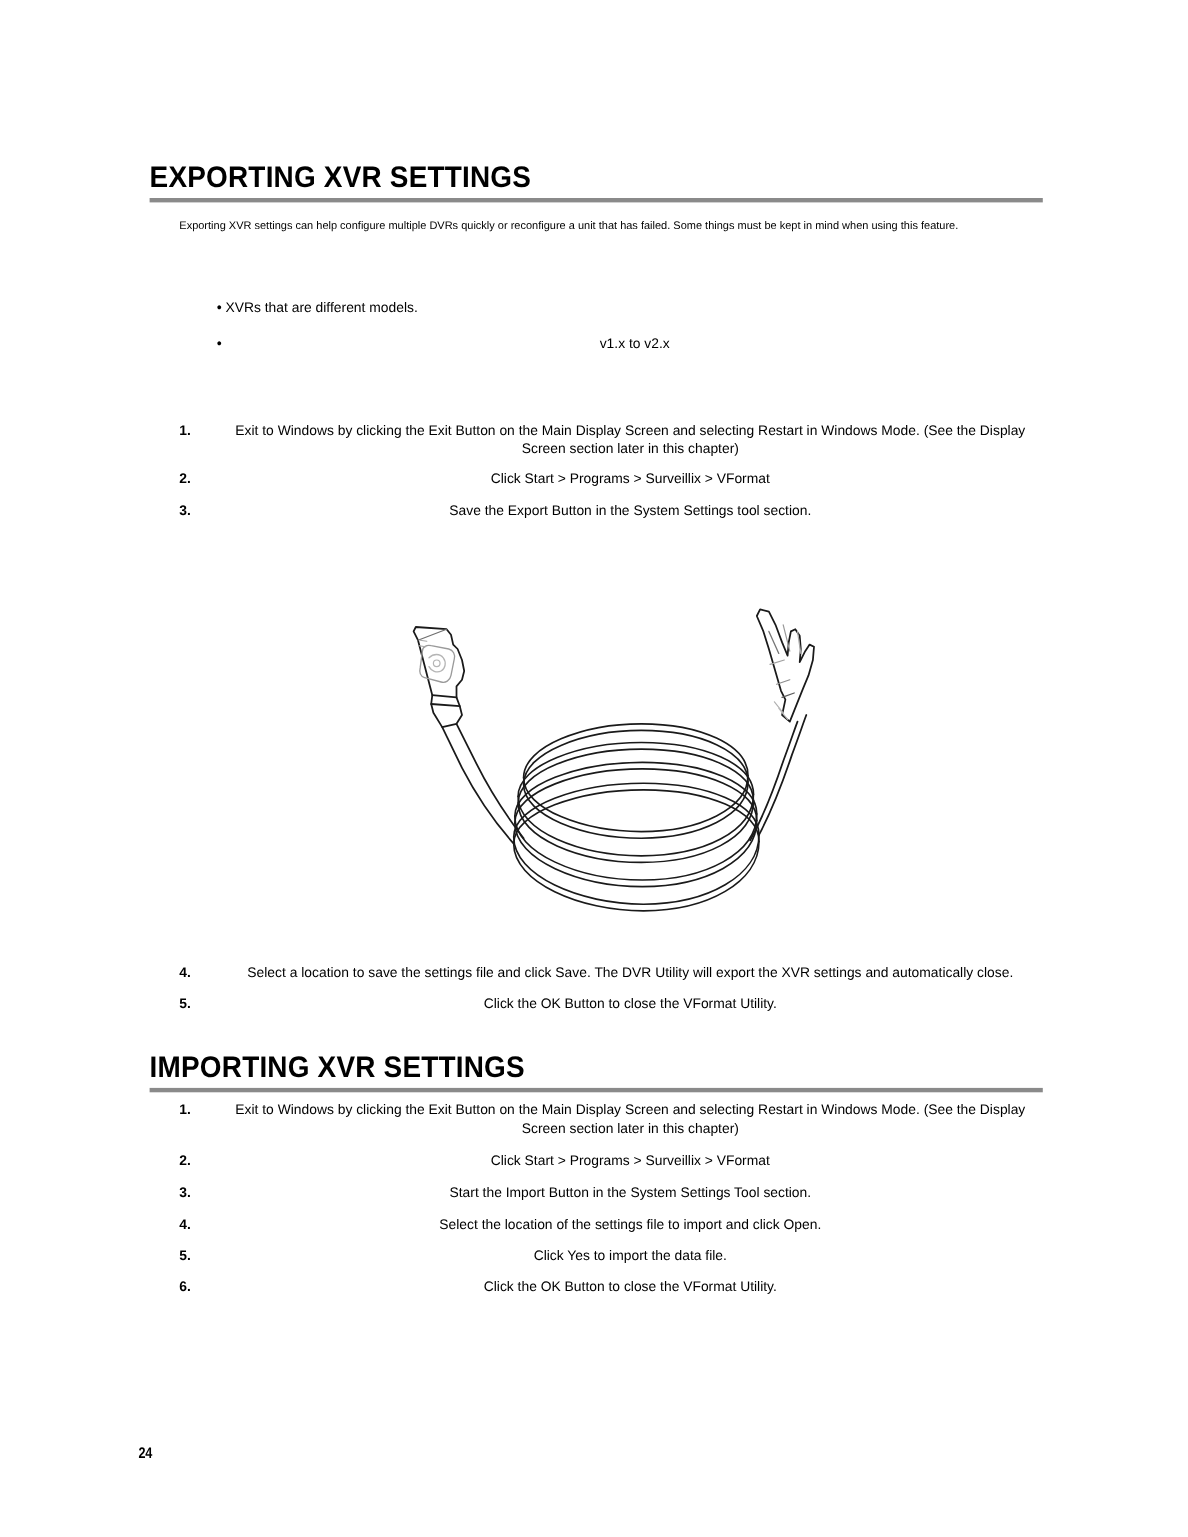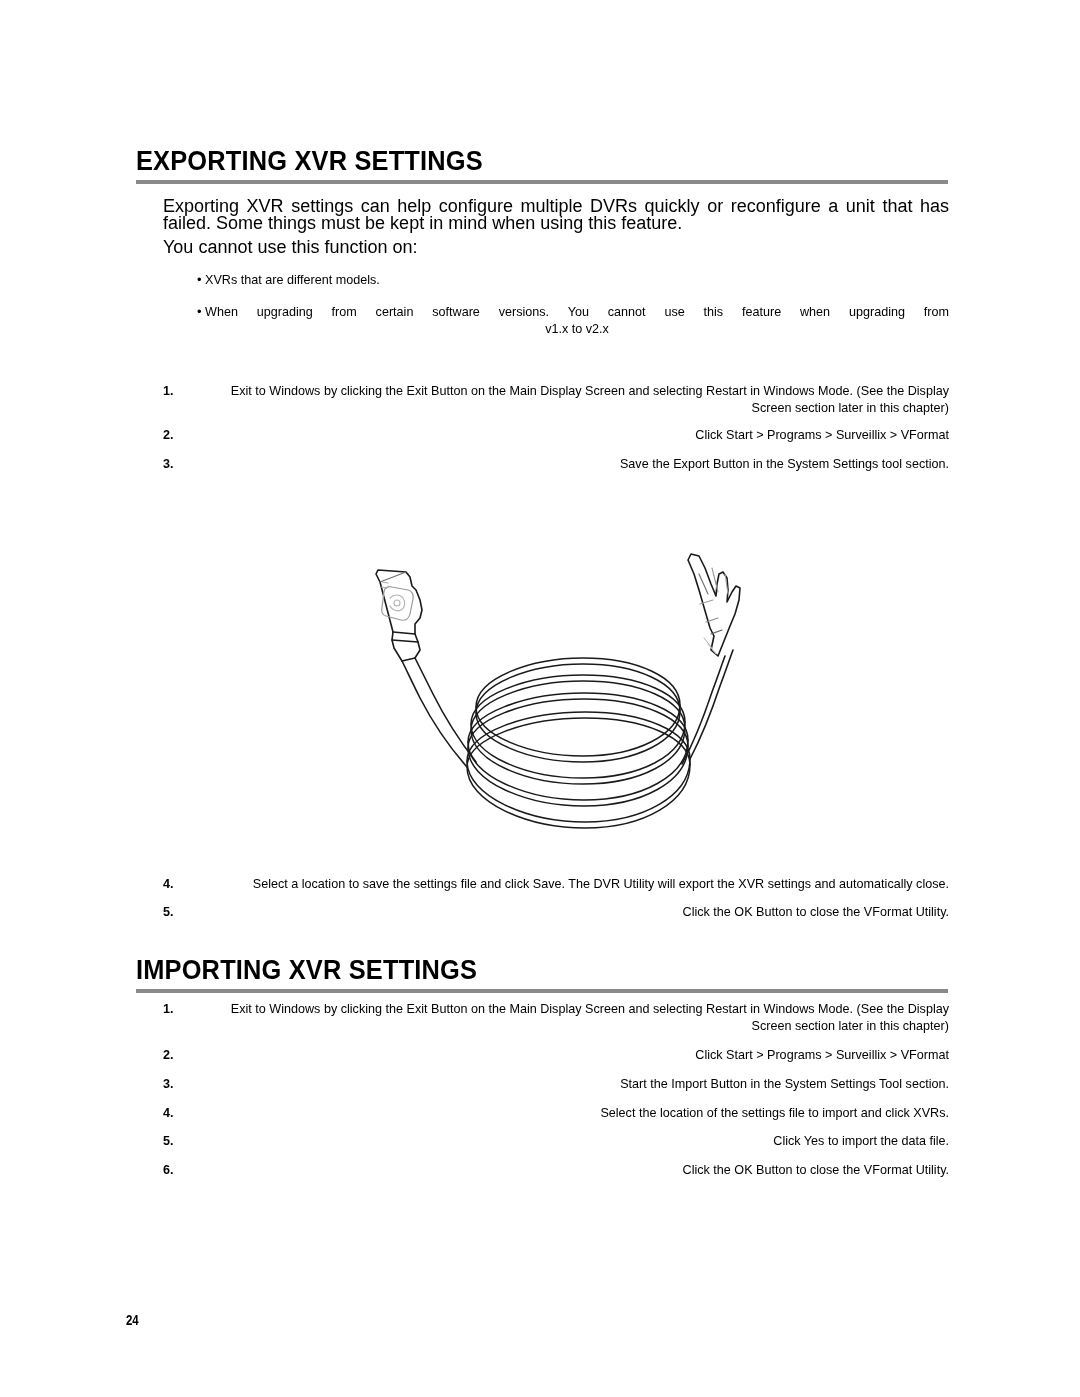--- a/index.html
+++ b/index.html
@@ -41,21 +41,21 @@
     width: 812px;
     height: 4px;
     background: #8a8a8a;
   }
 
   
   .body-text {
     position: absolute;
     left: 163px;
     width: 786px;
-    font-size: 18px;
+    font-size: 10px;
     line-height: 16.5px;
     color: #000000;
     text-align: justify;
   }
   .body-text.nojust { text-align: left; }
 
   
   .bullet-row {
     position: absolute;
     left: 163px;
@@ -93,21 +93,21 @@
     top: 0;
     width: 26px;
     font-weight: bold;
     font-size: 12.6px;
     line-height: 16.5px;
     text-align: left;
   }
   .num-body {
     margin-left: 34px;
     display: block;
-    text-align: right;
+    text-align: center;
   }
 
   
   .figure {
     position: absolute;
     left: 340px;
     top: 530px;
     width: 420px;
     height: 340px;
   }
@@ -128,31 +128,29 @@
 </head>
 <body>
 
 <div class="page">
 
   <div class="section-heading" style="top:148px;">EXPORTING XVR SETTINGS</div>
   <div class="heading-rule" style="top:180px;"></div>
 
   <div class="body-text" style="top:198px;">Exporting XVR settings can help configure multiple DVRs quickly or reconfigure a unit that has failed. Some things must be kept in mind when using this feature.</div>
 
-  <div class="body-text nojust" style="top:239px;">You cannot use this function on:</div>
 
   <div class="bullet-row" style="top:272px;">
     <span class="bullet-mark">•</span>
     <span class="bullet-body">XVRs that are different models.</span>
   </div>
 
   <div class="bullet-row" style="top:304px;">
     <span class="bullet-mark">•</span>
     <span class="bullet-body just">
-      <span style="display:block;text-align:justify;text-align-last:justify;">When upgrading from certain software versions. You cannot use this feature when upgrading from</span>
       <span class="lastline">v1.x to v2.x</span>
     </span>
   </div>
 
   <div class="num-row" style="top:383px;">
     <span class="num-mark">1.</span>
     <span class="num-body">Exit to Windows by clicking the Exit Button on the Main Display Screen and selecting Restart in Windows Mode. (See the Display Screen section later in this chapter)</span>
   </div>
 
   <div class="num-row" style="top:427px;">
@@ -256,21 +254,21 @@
     <span class="num-body">Click Start &gt; Programs &gt; Surveillix &gt; VFormat</span>
   </div>
 
   <div class="num-row" style="top:1076px;">
     <span class="num-mark">3.</span>
     <span class="num-body">Start the Import Button in the System Settings Tool section.</span>
   </div>
 
   <div class="num-row" style="top:1105px;">
     <span class="num-mark">4.</span>
-    <span class="num-body">Select the location of the settings file to import and click XVRs.</span>
+    <span class="num-body">Select the location of the settings file to import and click Open.</span>
   </div>
 
   <div class="num-row" style="top:1133px;">
     <span class="num-mark">5.</span>
     <span class="num-body">Click Yes to import the data file.</span>
   </div>
 
   <div class="num-row" style="top:1162px;">
     <span class="num-mark">6.</span>
     <span class="num-body">Click the OK Button to close the VFormat Utility.</span>

